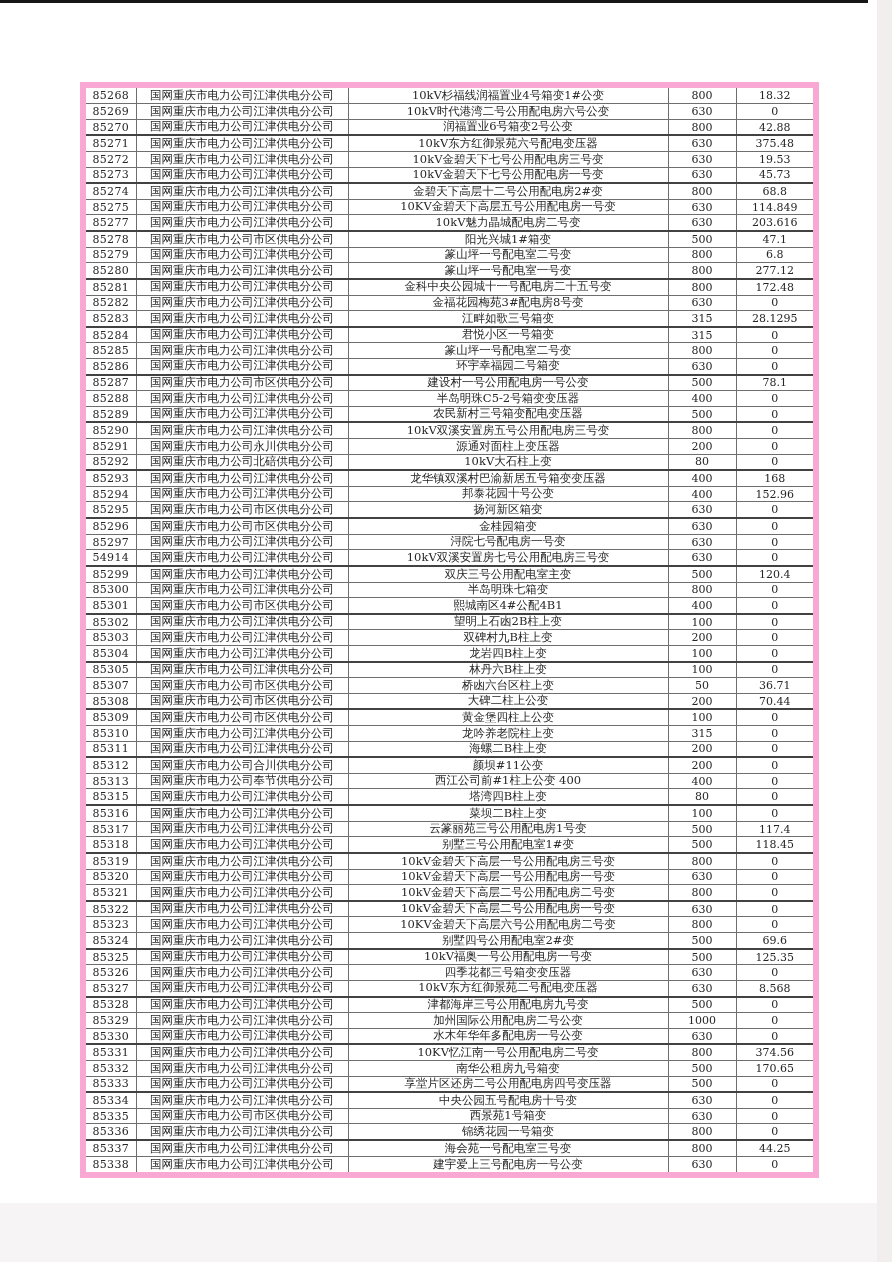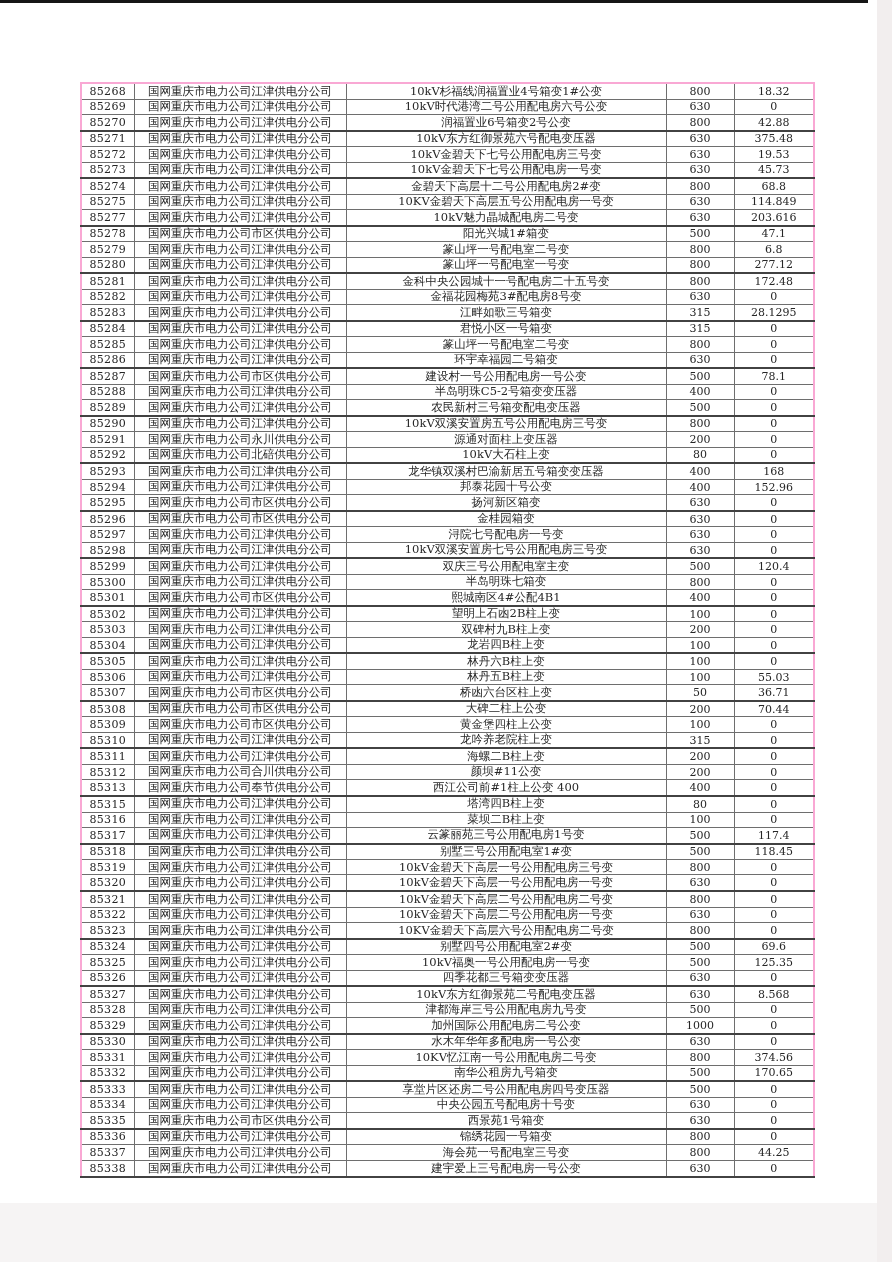--- a/index.html
+++ b/index.html
@@ -31,21 +31,21 @@
     left: 0; top: 1203px;
     width: 877px; height: 59px;
     background: #f6f4f4;
   }
   table.data-table {
     position: absolute;
     left: 80px; top: 82px;
     width: 733px; height: 1096px;
     border-collapse: collapse;
     table-layout: fixed;
-    border: 2px solid #f9a8d4;
+    border: 6px solid #f9a8d4;
   }
   .data-table td {
     border: 1px solid #6e6e6e;
     padding: 0 2px;
     height: auto;
     font-size: 11px;
     line-height: 1;
     color: #262626;
     text-align: center;
     vertical-align: middle;
@@ -275,21 +275,21 @@
         <td class="c4">0</td>
       </tr>
       <tr>
         <td class="c0">85297</td>
         <td class="c1">国网重庆市电力公司江津供电分公司</td>
         <td class="c2">浔院七号配电房一号变</td>
         <td class="c3">630</td>
         <td class="c4">0</td>
       </tr>
       <tr>
-        <td class="c0">85298</td>
+        <td class="c0">54914</td>
         <td class="c1">国网重庆市电力公司江津供电分公司</td>
         <td class="c2">10kV双溪安置房七号公用配电房三号变</td>
         <td class="c3">630</td>
         <td class="c4">0</td>
       </tr>
       <tr>
         <td class="c0">85299</td>
         <td class="c1">国网重庆市电力公司江津供电分公司</td>
         <td class="c2">双庆三号公用配电室主变</td>
         <td class="c3">500</td>
@@ -329,27 +329,20 @@
         <td class="c2">龙岩四B柱上变</td>
         <td class="c3">100</td>
         <td class="c4">0</td>
       </tr>
       <tr>
         <td class="c0">85305</td>
         <td class="c1">国网重庆市电力公司江津供电分公司</td>
         <td class="c2">林丹六B柱上变</td>
         <td class="c3">100</td>
         <td class="c4">0</td>
-      </tr>
-      <tr>
-        <td class="c0">85306</td>
-        <td class="c1">国网重庆市电力公司江津供电分公司</td>
-        <td class="c2">林丹五B柱上变</td>
-        <td class="c3">100</td>
-        <td class="c4">55.03</td>
       </tr>
       <tr>
         <td class="c0">85307</td>
         <td class="c1">国网重庆市电力公司市区供电分公司</td>
         <td class="c2">桥凼六台区柱上变</td>
         <td class="c3">50</td>
         <td class="c4">36.71</td>
       </tr>
       <tr>
         <td class="c0">85308</td>

